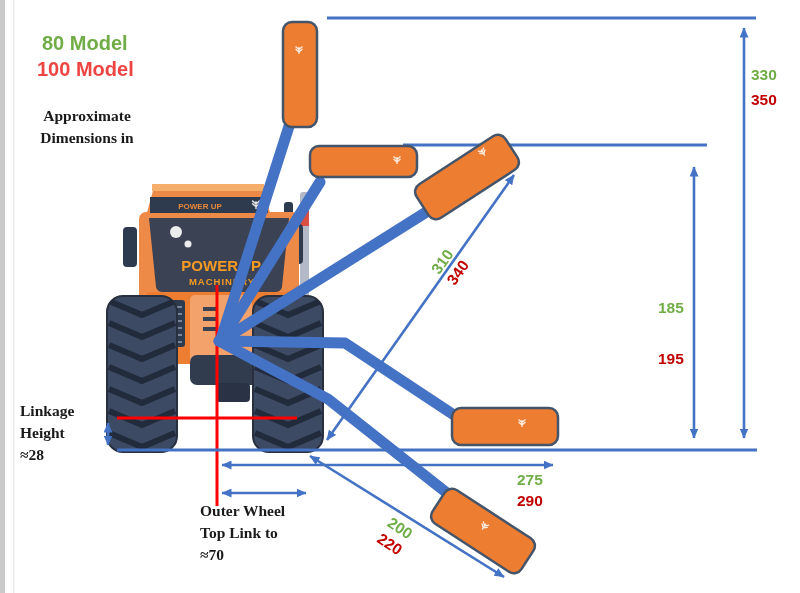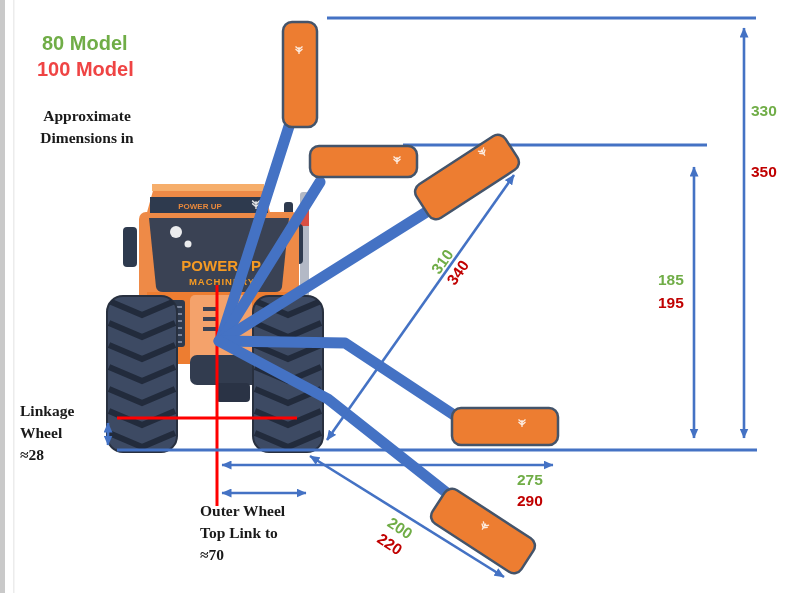--- a/index.html
+++ b/index.html
@@ -9,22 +9,22 @@
   }
   svg{position:absolute;left:0;top:0;}
   .lbl{position:absolute;font-weight:bold;white-space:nowrap;line-height:1.2;}
   .green{color:#70AD47;}
   .redd{color:#C00000;}
   .redb{color:#ef4444;}
   .blk{color:#1a1a1a;font-family:Liberation Serif, serif;}
   .model{font-size:20px;text-align:right;}
   .note{font-size:15.5px;text-align:center;line-height:22px;}
   .dimpair{font-size:15.5px;text-align:left;}
-  .lh25 div{line-height:25px;margin-top:36px;}
-  .lh23 div{line-height:23px;}
+  .lh25 div{line-height:25px;}
+  .lh23 div{line-height:23px;margin-top:28px;}
   .lh21 div{line-height:21px;}
   .rot{text-align:center;font-size:15.5px;}
   .rot div{line-height:19px;}
   .sideblock{font-size:15.5px;line-height:22px;}
 </style>
 </head>
 <body>
 
 <div class="canvas">
 
@@ -204,21 +204,21 @@
   <div class="redd">340</div>
 </div>
 
 <div class="lbl rot" style="left:359px;top:517px;width:72px;transform:rotate(33deg)">
   <div class="green">200</div>
   <div class="redd">220</div>
 </div>
 
 <div class="lbl sideblock blk" style="left:20px;top:400px;width:100px">
   <div>Linkage</div>
-  <div>Wheel</div>
+  <div>Height</div>
   <div>≈28</div>
 </div>
 
 <div class="lbl sideblock blk" style="left:200px;top:500px;width:130px">
   <div>Outer Wheel</div>
   <div>Top Link to</div>
   <div>≈70</div>
 </div>
 
 </div>

